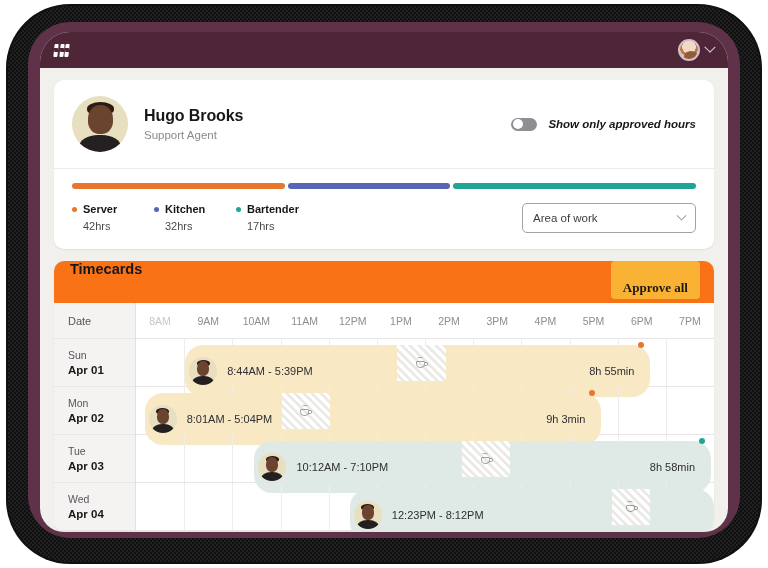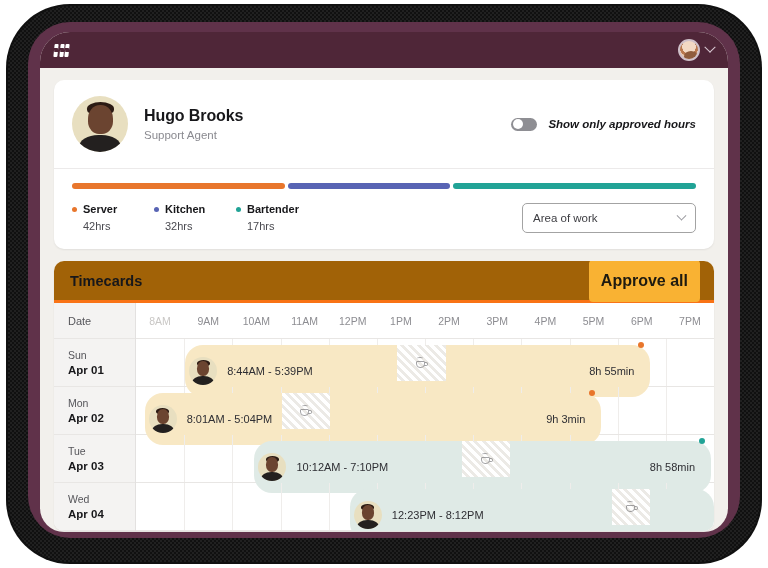--- a/index.html
+++ b/index.html
@@ -183,33 +183,34 @@
     width: 7px; height: 7px;
     border-right: 1.3px solid #9a9a9f;
     border-bottom: 1.3px solid #9a9a9f;
     transform: rotate(45deg) translate(-2px,-2px);
   }
 
   
   .tc-card { margin-top: 12px; overflow: hidden; }
   .tc-head {
     height: 42px;
-    background: #a16207;
-    display: flex; align-items: center;
+    background: #f97316;
+    display: flex; 
     padding: 0 14px 0 16px;
-    border-bottom: 3px solid #f97316;
+    border-bottom: 5px solid #f97316;
   }
   .tc-title { font-size: 14.5px; font-weight: bold; color: #17171a; }
   .btn-approve {
     margin-left: auto;
     background: #f9b233;
     color: #1e1a10;
-    font-size: 16px; font-weight: bold;
-    padding: 12px 12px; border-radius: 4px;
+    font-size: 13px; font-weight: bold;
+    padding: 19px 12px; border-radius: 4px;
     border: none;
+    font-family: Liberation Serif, serif;
   }
 
   
   .grid { display: flex; position: relative; }
   .datecol { width: 82px; flex: 0 0 82px; background: #f4f3f2; border-right: 1px solid #e3e1e0; }
   .timecol { flex: 1 1 auto; position: relative; background: #ffffff; }
 
   .hcell {
     height: 36px; display: flex; align-items: center;
     padding-left: 14px;

